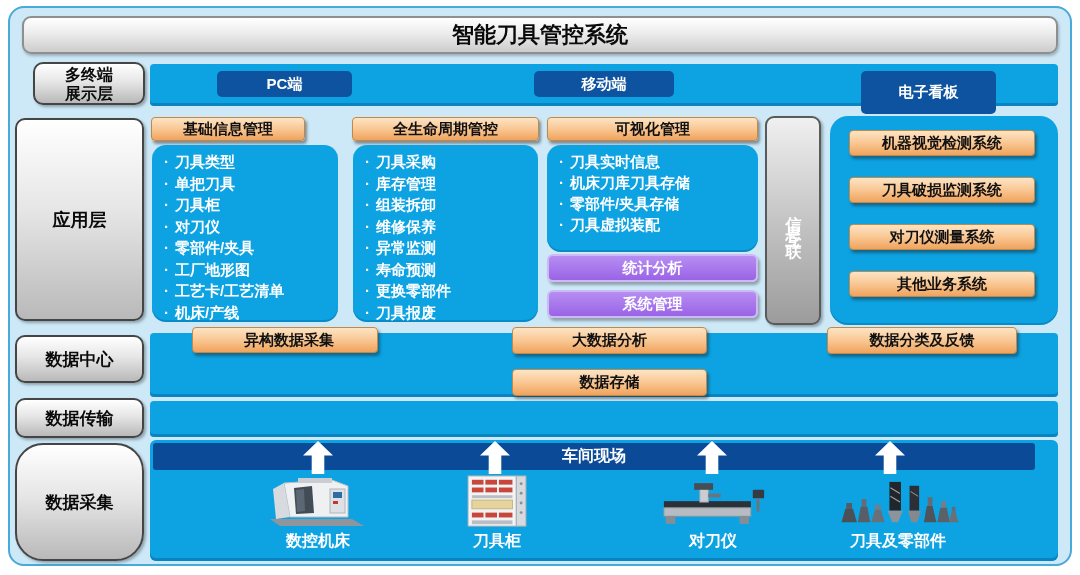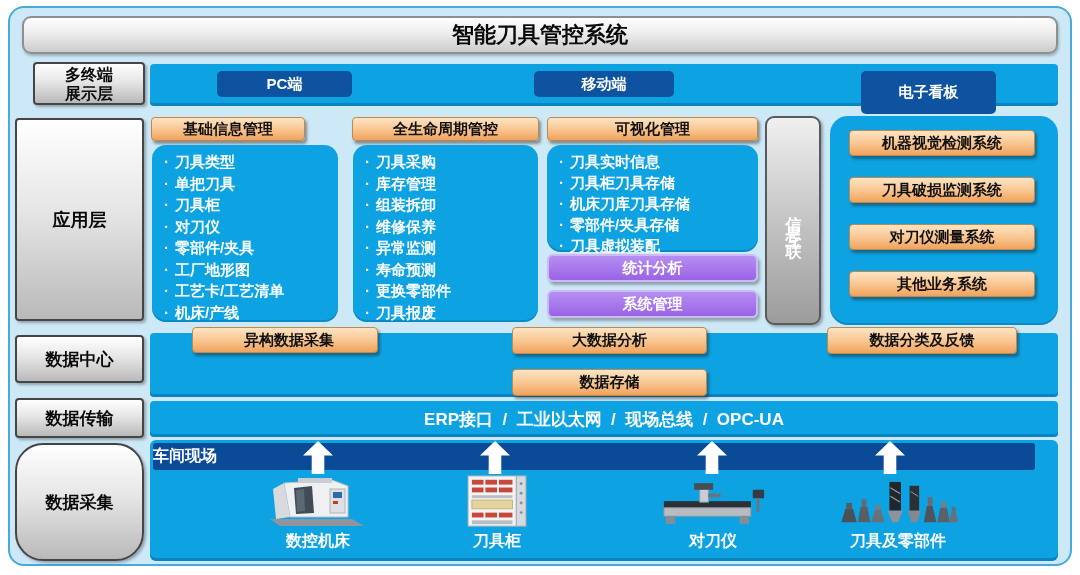--- a/index.html
+++ b/index.html
@@ -9,21 +9,21 @@
                background:#cde9f8; border:2px solid #49a9d8; border-radius:16px; }
 
   .title-bar { position:absolute; left:22px; top:16px; width:1036px; height:38px;
                background:linear-gradient(180deg,#ffffff 0%,#ececec 45%,#cccccc 100%);
                border:2px solid #8f8f8f; border-radius:9px;
                display:flex; align-items:center; justify-content:center;
                font-size:22px; font-weight:bold; color:#0a0a0a;
                box-shadow:1px 2px 3px rgba(0,0,0,.25); }
 
   .gray-label { position:absolute; background:linear-gradient(180deg,#ffffff 0%,#e6e6e6 45%,#b9b9b9 100%);
-                border:2px solid #454545; border-radius:4px;
+                border:2px solid #454545; border-radius:10px;
                 display:flex; flex-direction:column; align-items:center; justify-content:center;
                 font-weight:bold; color:#0a0a0a; box-shadow:2px 2px 3px rgba(0,0,0,.3);
                 text-align:center; }
 
   .band  { position:absolute; background:#0da3e3; border-radius:4px;
            box-shadow:inset 0 -3px 0 rgba(6,110,165,.55); }
   .panel { position:absolute; background:#0da3e3; border-radius:14px;
            box-shadow:inset 0 -2px 0 rgba(6,110,165,.45); }
 
   .dkbtn { position:absolute; background:#0d539f; border-radius:5px;
@@ -53,21 +53,21 @@
           box-shadow:2px 2px 3px rgba(0,0,0,.3); }
   .vtext { writing-mode:vertical-rl; text-orientation:upright;
            color:#ffffff; font-size:16px; font-weight:bold; letter-spacing:9px; }
 
   .protocols { position:absolute; left:150px; top:401px; width:908px; height:36px;
                display:flex; align-items:center; justify-content:center;
                color:#ffffff; font-size:17px; font-weight:bold; white-space:pre; }
 
   .navy-bar { position:absolute; left:153px; top:443px; width:882px; height:27px;
               background:#0a4a97; border-radius:3px;
-              display:flex; align-items:center; 
+              display:flex; align-items:center; justify-content:center;
               color:#ffffff; font-size:16px; font-weight:bold; }
 
   .arrow-up { position:absolute; width:30px; height:33px; background:#ffffff;
               clip-path:polygon(50% 0%, 100% 44%, 71% 44%, 71% 100%, 29% 100%, 29% 44%, 0% 44%);
               filter:drop-shadow(1px 1px 1px rgba(0,0,0,.35)); }
 
   .dev-label { position:absolute; color:#ffffff; font-size:16px; font-weight:bold;
                text-align:center; transform:translateX(-50%); white-space:nowrap; }
   .dev-img { position:absolute; }
 </style>
@@ -131,21 +131,20 @@
       <li>刀具报废</li>
     </ul>
   </div>
 
   <div class="orange-box" style="left:547px; top:117px; width:211px; height:24px;">
     <span>可视化管理</span>
   </div>
   <div class="panel" style="left:547px; top:145px; width:211px; height:107px;">
     <ul class="item-list list-5">
       <li>刀具实时信息</li>
-      <li>刀具柜刀具存储</li>
       <li>机床刀库刀具存储</li>
       <li>零部件/夹具存储</li>
       <li>刀具虚拟装配</li>
     </ul>
   </div>
   <div class="purple-box" style="left:547px; top:254px; width:211px; height:28px;">
     <span>统计分析</span>
   </div>
   <div class="purple-box" style="left:547px; top:290px; width:211px; height:28px;">
     <span>系统管理</span>
@@ -183,21 +182,20 @@
     <span>数据分类及反馈</span>
   </div>
   <div class="orange-box" style="left:512px; top:369px; width:195px; height:27px;">
     <span>数据存储</span>
   </div>
 
   <div class="gray-label" style="left:15px; top:398px; width:129px; height:40px; font-size:17px;">
     <span>数据传输</span>
   </div>
   <div class="band" style="left:150px; top:401px; width:908px; height:36px;"></div>
-  <div class="protocols">ERP接口  /  工业以太网  /  现场总线  /  OPC-UA</div>
 
   <div class="gray-label" style="left:15px; top:443px; width:129px; height:118px; font-size:17px; border-radius:28px;">
     <span>数据采集</span>
   </div>
   <div class="band" style="left:150px; top:440px; width:908px; height:121px; border-radius:6px;"></div>
   <div class="navy-bar">
     <span>车间现场</span>
   </div>
 
   <div class="arrow-up" style="left:303px; top:441px;"></div>

